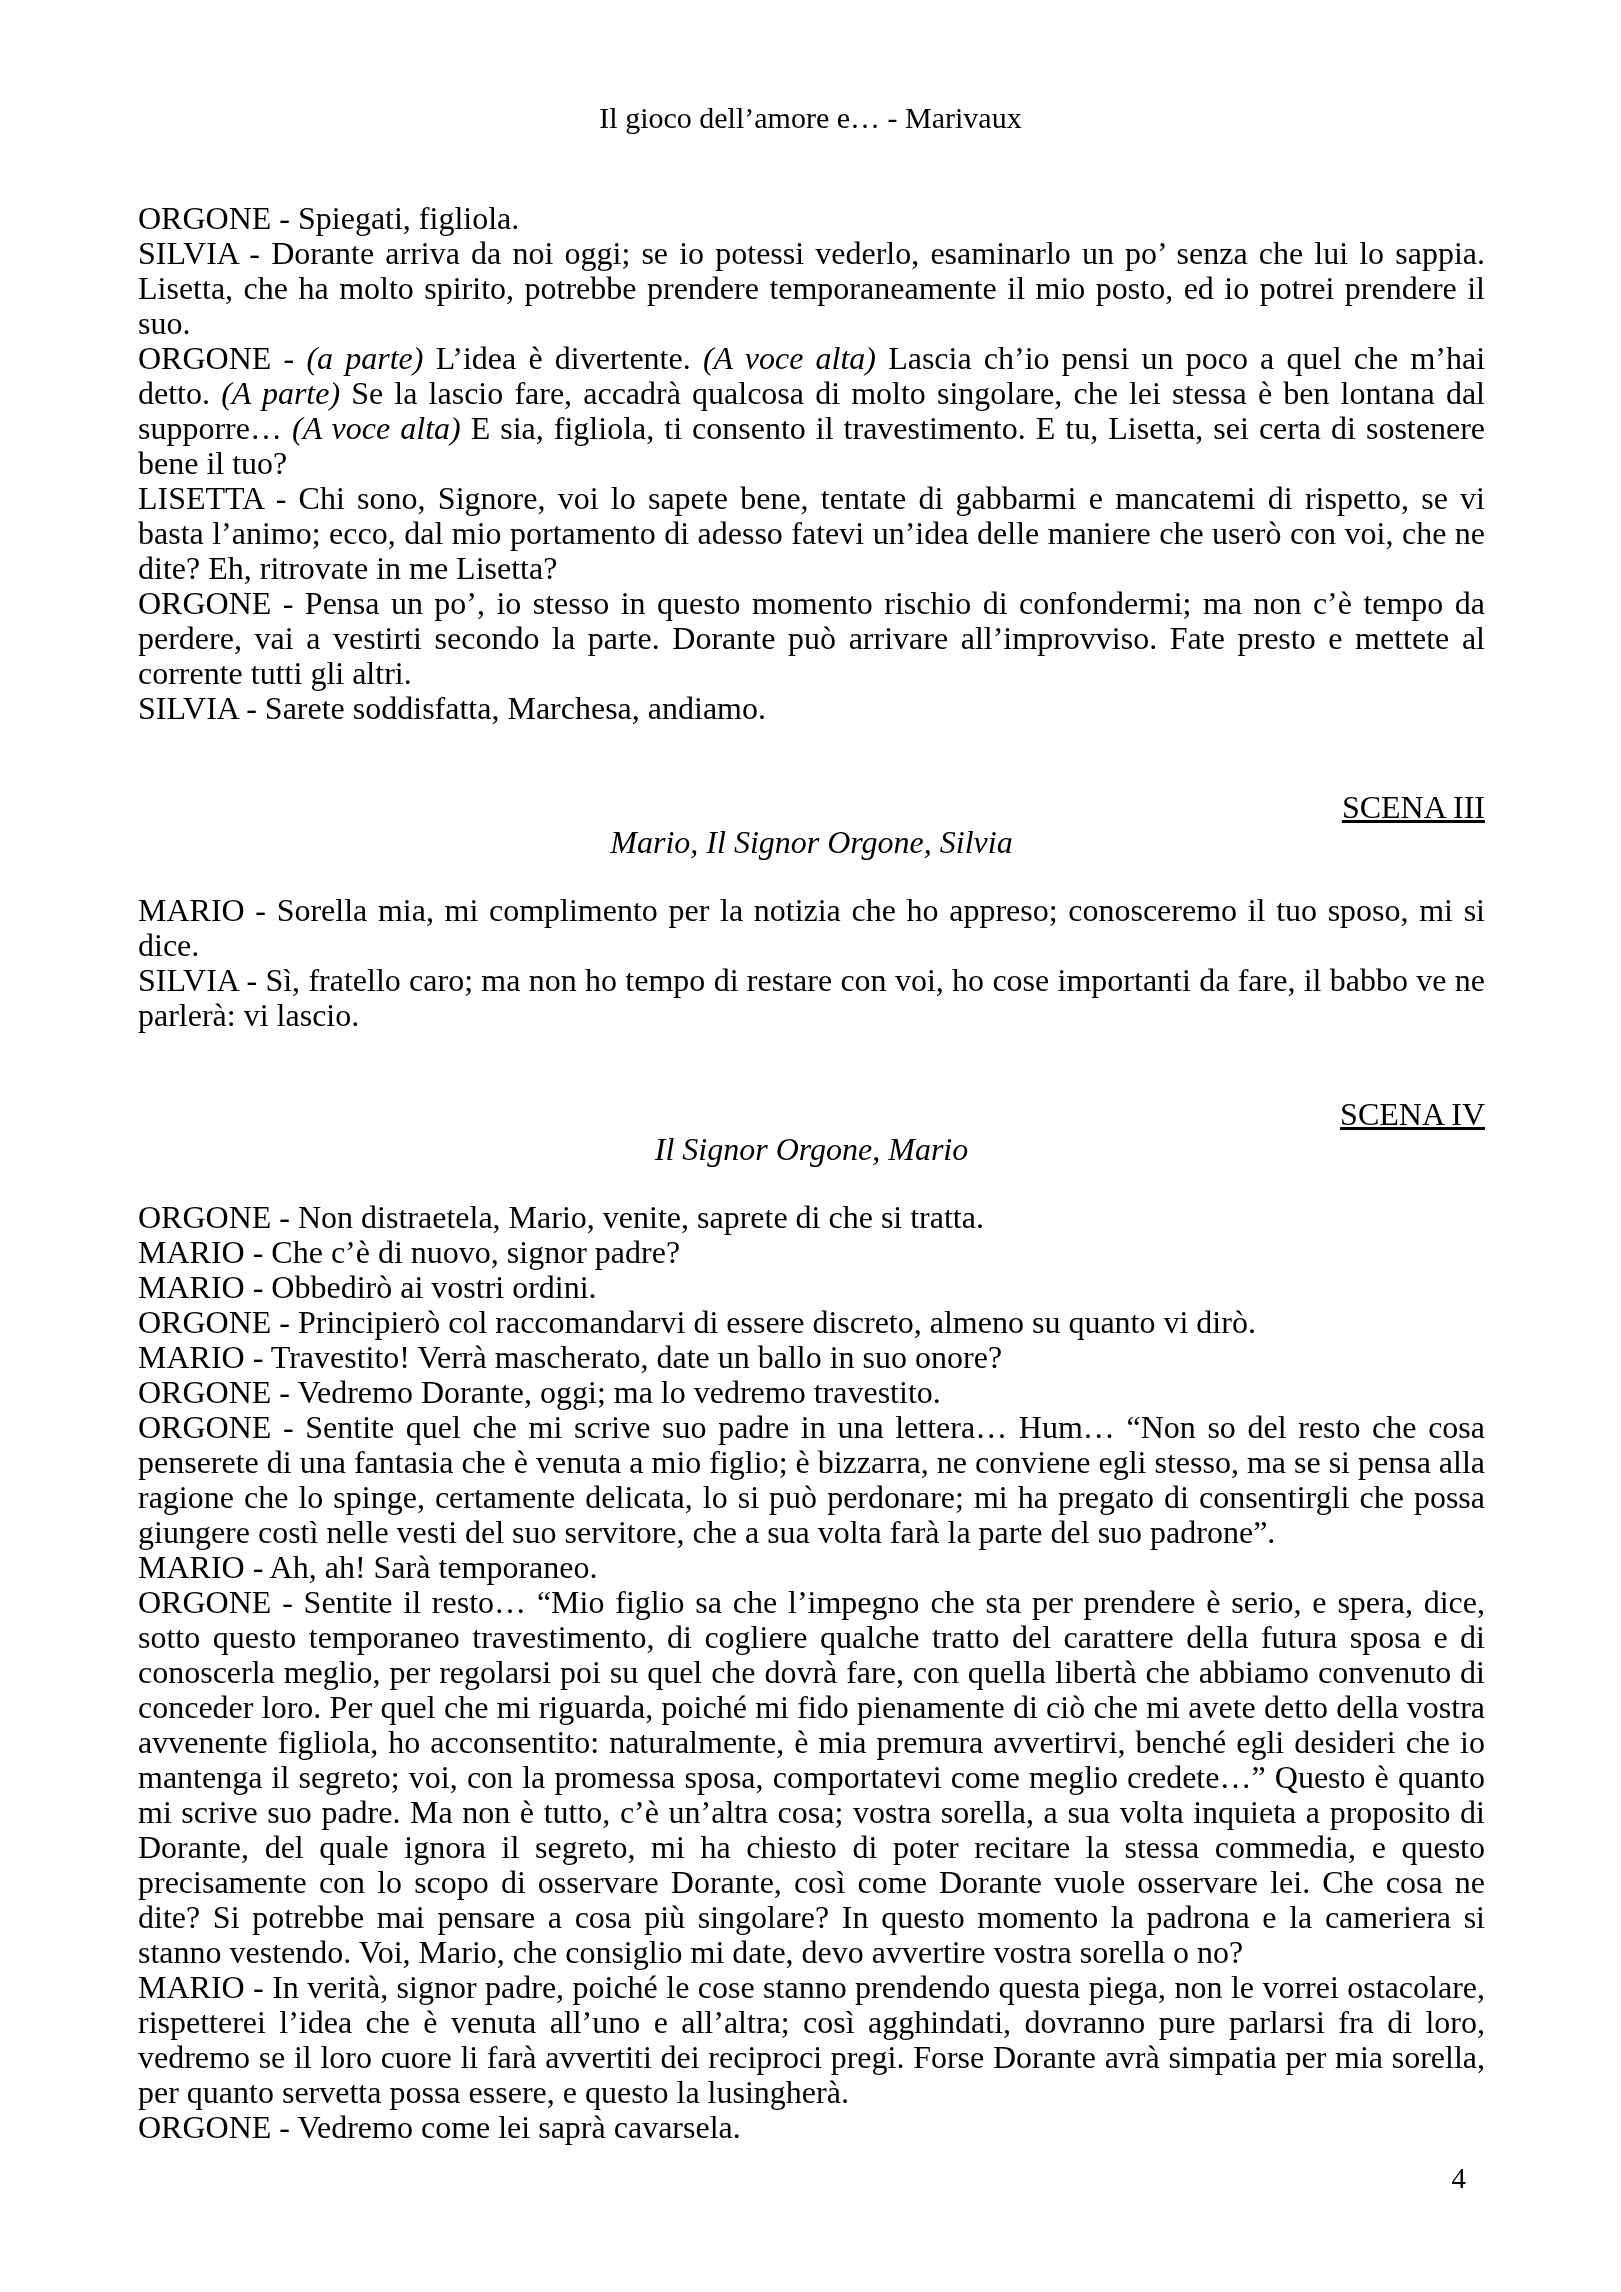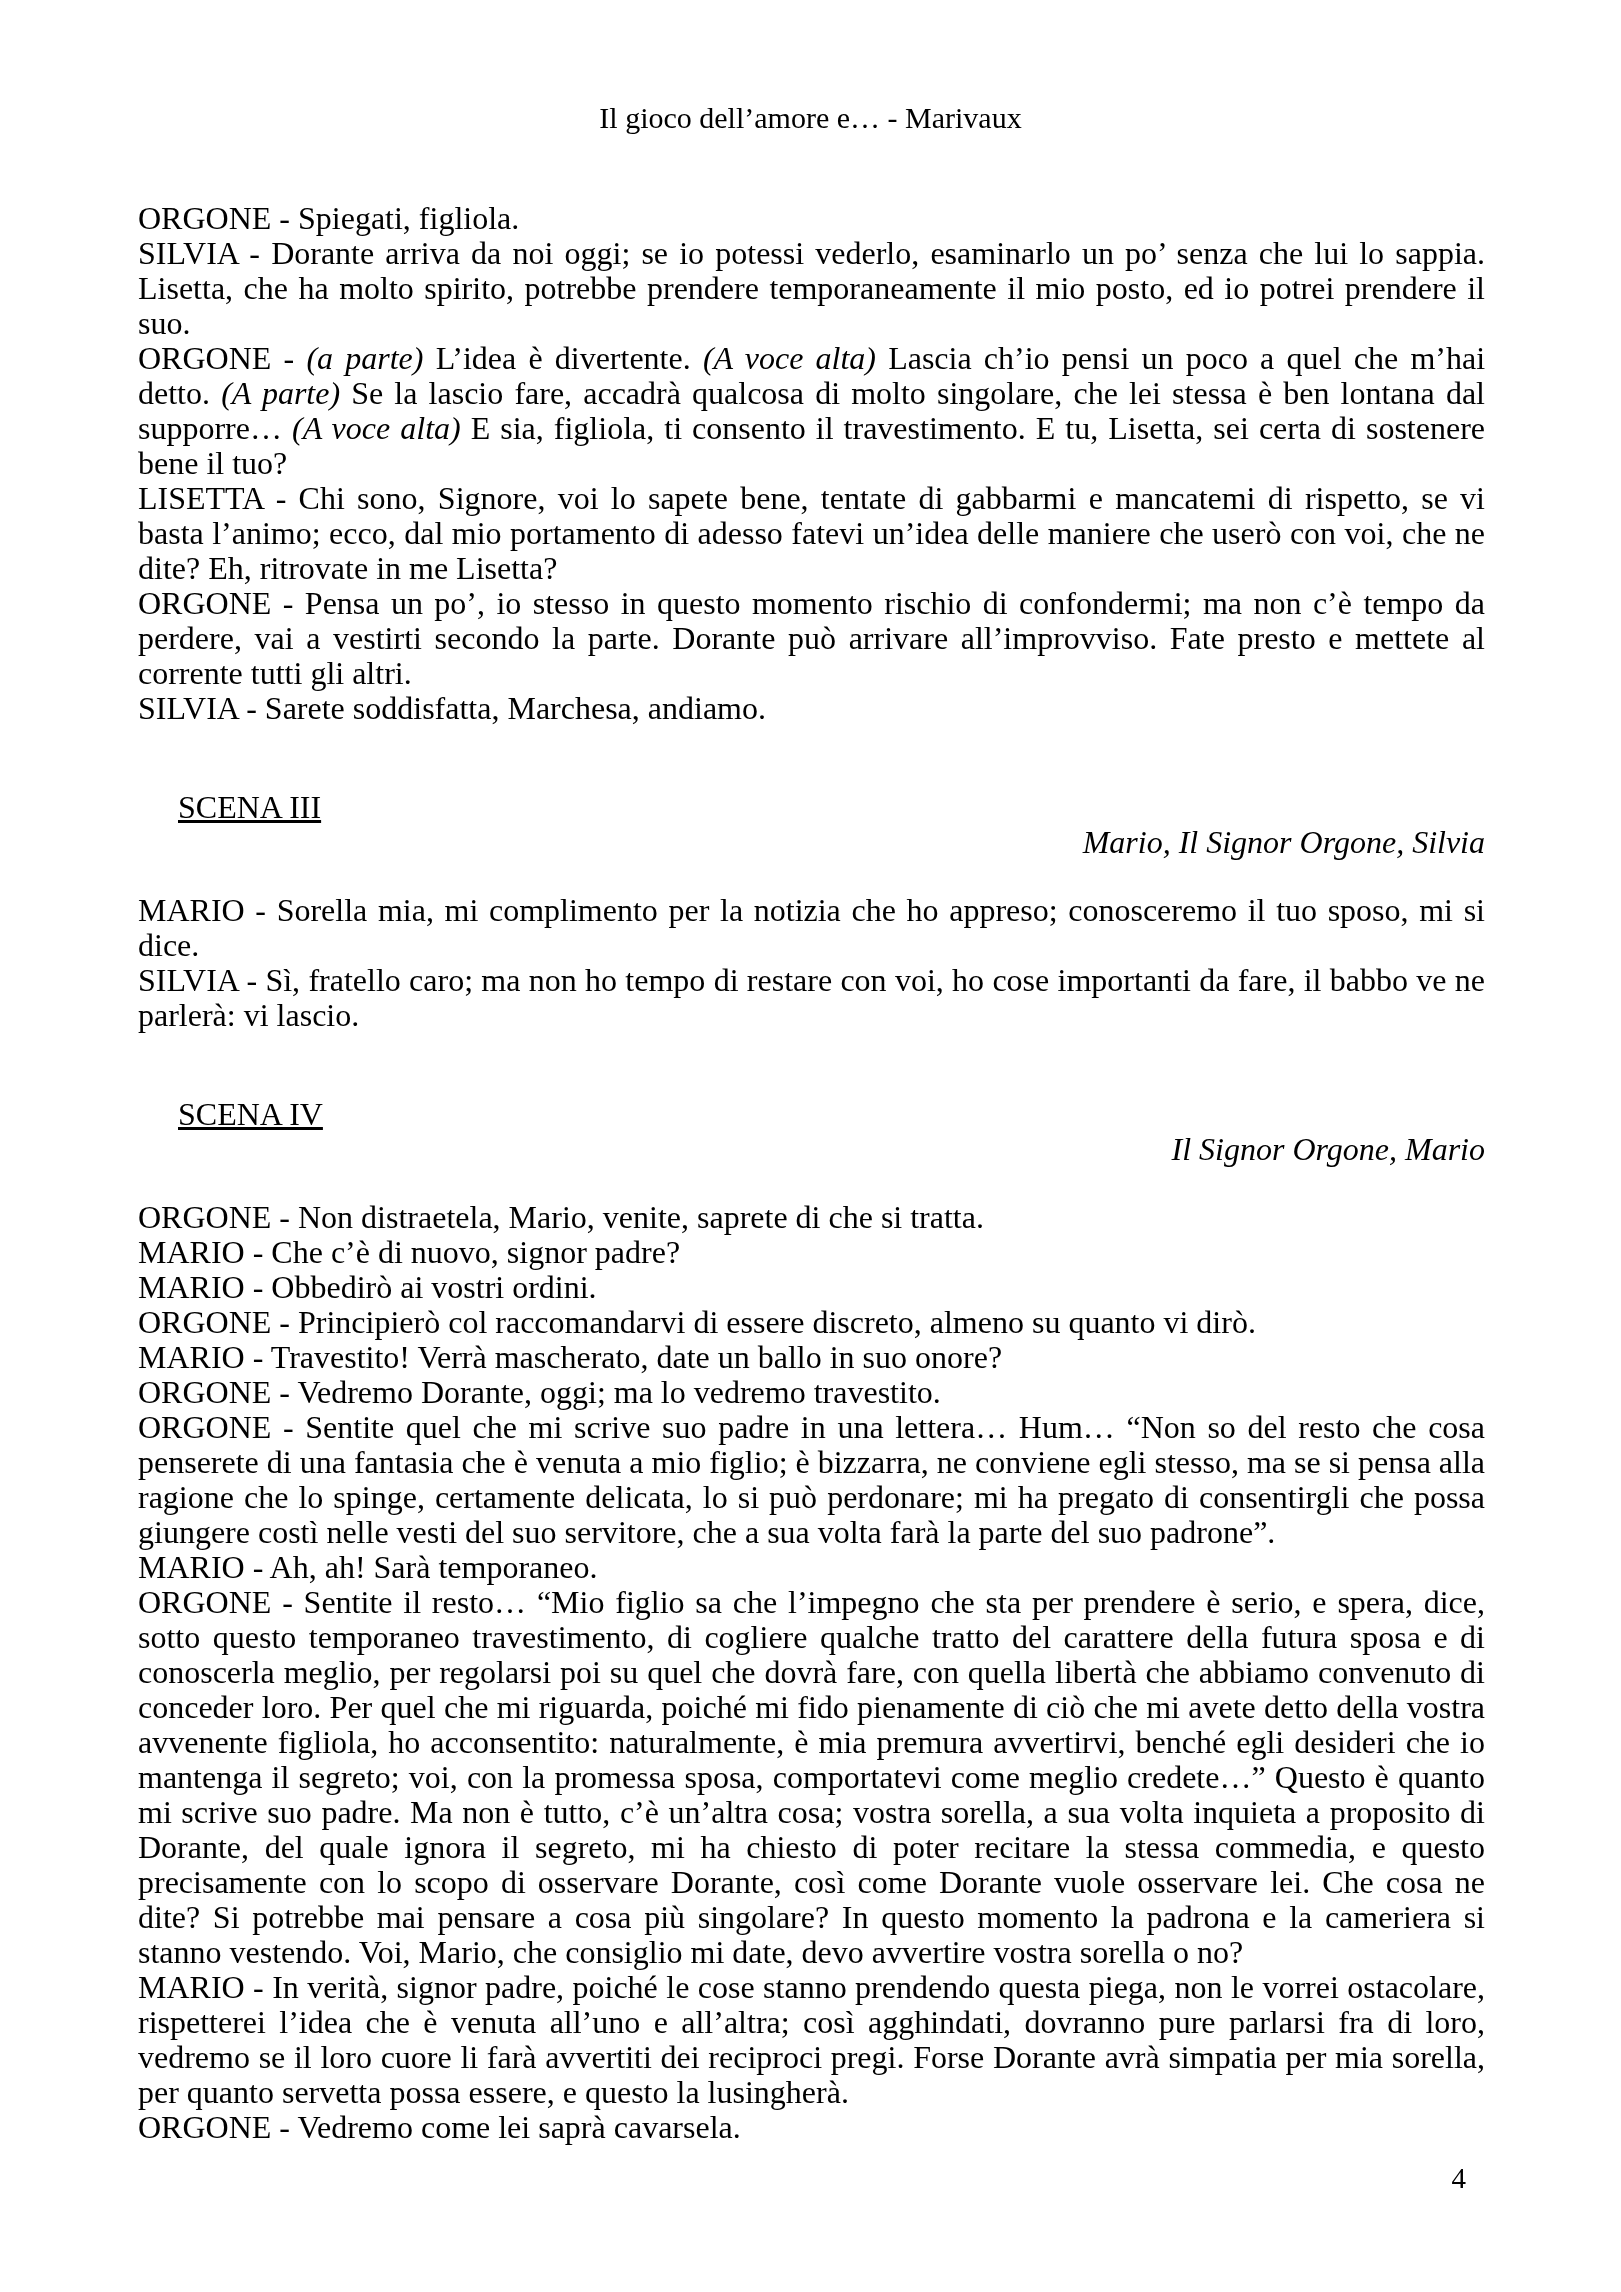--- a/index.html
+++ b/index.html
@@ -39,25 +39,25 @@
     width: 1347px;
     font-size: 32px;
     line-height: 35px;
   }
   .para {
     margin: 0;
     padding: 0;
     text-align: justify;
   }
   .para.heading {
-    text-align: left;
+    text-align: right;
     margin-left: 40px;
   }
   .para.cast {
-    text-align: right;
+    text-align: center;
     font-style: italic;
   }
   .ul { text-decoration: underline; }
   .it { font-style: italic; }
   .gap { width: 100%; }
   .footer {
     position: absolute;
     top: 2161px;
     left: 138px;
     width: 1328px;

